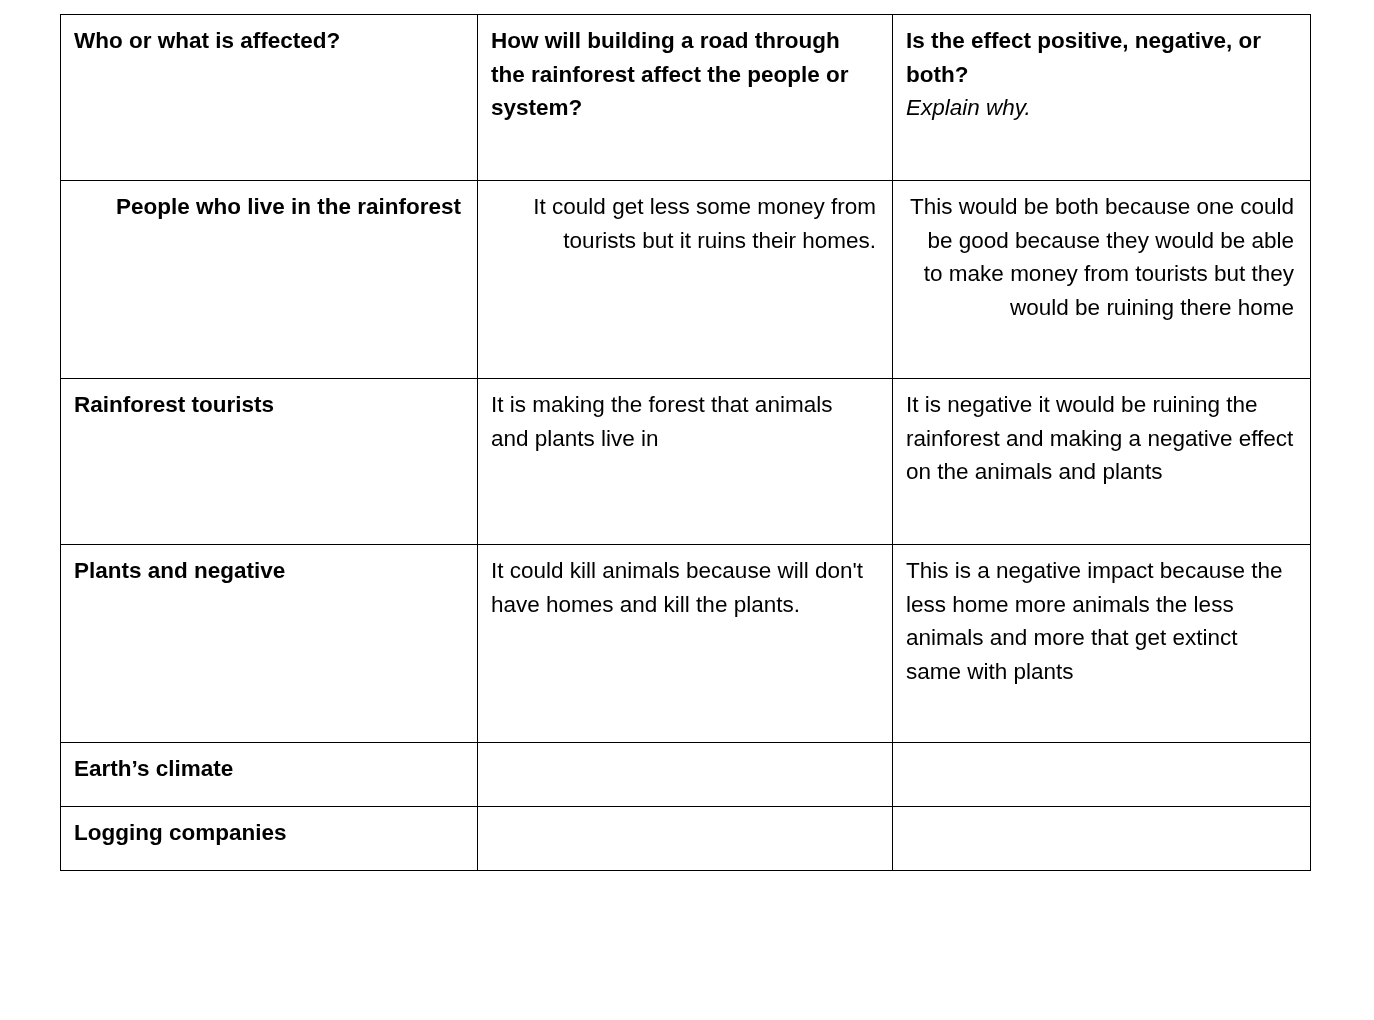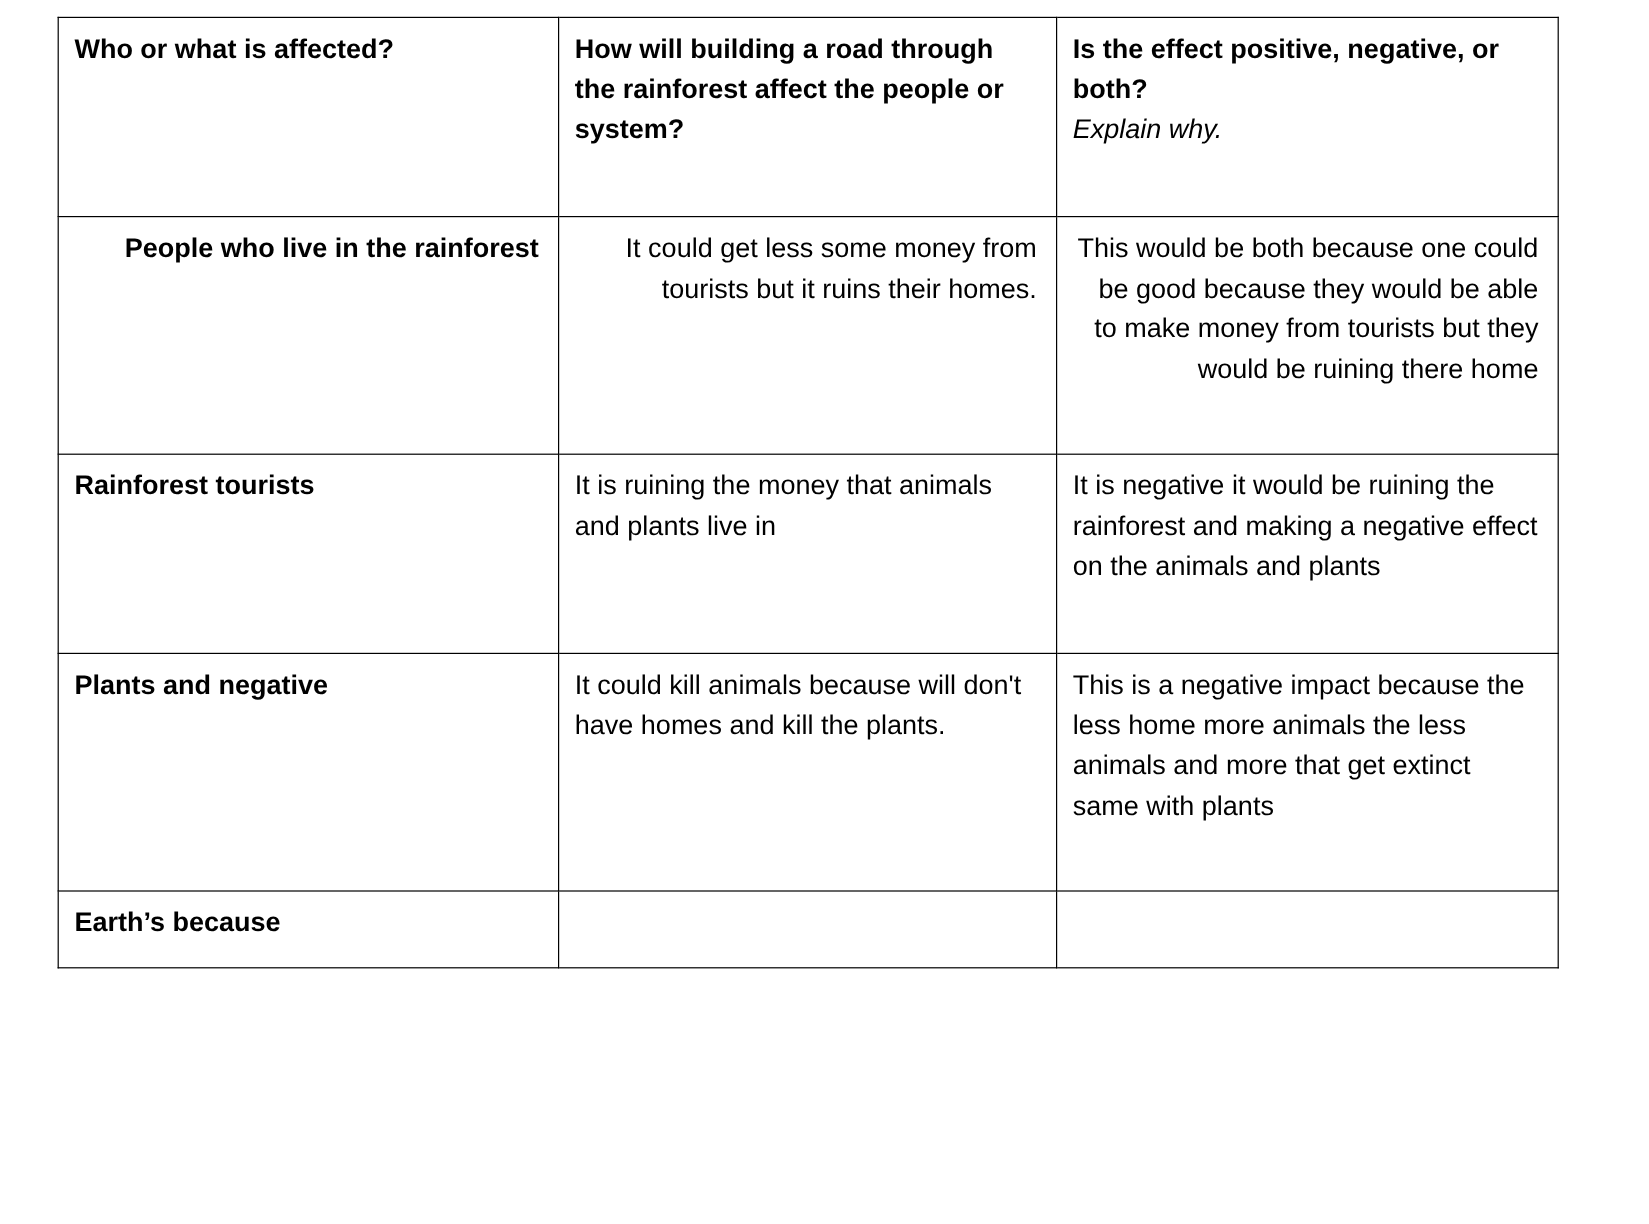--- a/index.html
+++ b/index.html
@@ -11,21 +11,21 @@
   }
   .page {
     position: relative;
     width: 1374px;
     height: 1020px;
     background: #ffffff;
     overflow: hidden;
   }
   table.doc-table {
     position: absolute;
-    left: 48px;
+    left: 60px;
     top: 14px;
     width: 1250px;
     border-collapse: collapse;
     table-layout: fixed;
     padding-left: 43px;
   }
   .doc-table td {
     border: 1.8px solid #000000;
     vertical-align: top;
     padding: 9px 16px 8px 13px;
@@ -113,47 +113,58 @@
       <td>
         <span>This would be both because one could be good because they would be able to make money from tourists but they would be ruining there home</span>
       </td>
     </tr>
 
     <tr class="row-2">
       <td class="bold">
         <span>Rainforest tourists</span>
       </td>
       <td>
-        <span>It is ruining the money that animals and plants live in</span>
+        <span>It is making the forest that animals and plants live in</span>
       </td>
       <td>
         <span>It is negative it would be ruining the rainforest and making a negative effect on the animals and plants</span>
       </td>
     </tr>
 
     <tr class="row-3">
       <td class="bold">
         <span>Plants and negative</span>
       </td>
       <td>
         <span>It could kill animals because will don't have homes and kill the plants.</span>
       </td>
       <td>
         <span>This is a negative impact because the less home more animals the less animals and more that get extinct same with plants</span>
       </td>
     </tr>
 
     <tr class="row-4">
       <td class="bold">
-        <span>Earth’s because</span>
+        <span>Earth’s climate</span>
       </td>
       <td>
         <span></span>
       </td>
       <td>
         <span></span>
       </td>
     </tr>
 
+    <tr class="row-5">
+      <td class="bold">
+        <span>Logging companies</span>
+      </td>
+      <td>
+        <span></span>
+      </td>
+      <td>
+        <span></span>
+      </td>
+    </tr>
 
   </tbody>
     </table>
 </div>
 
 </body></html>

